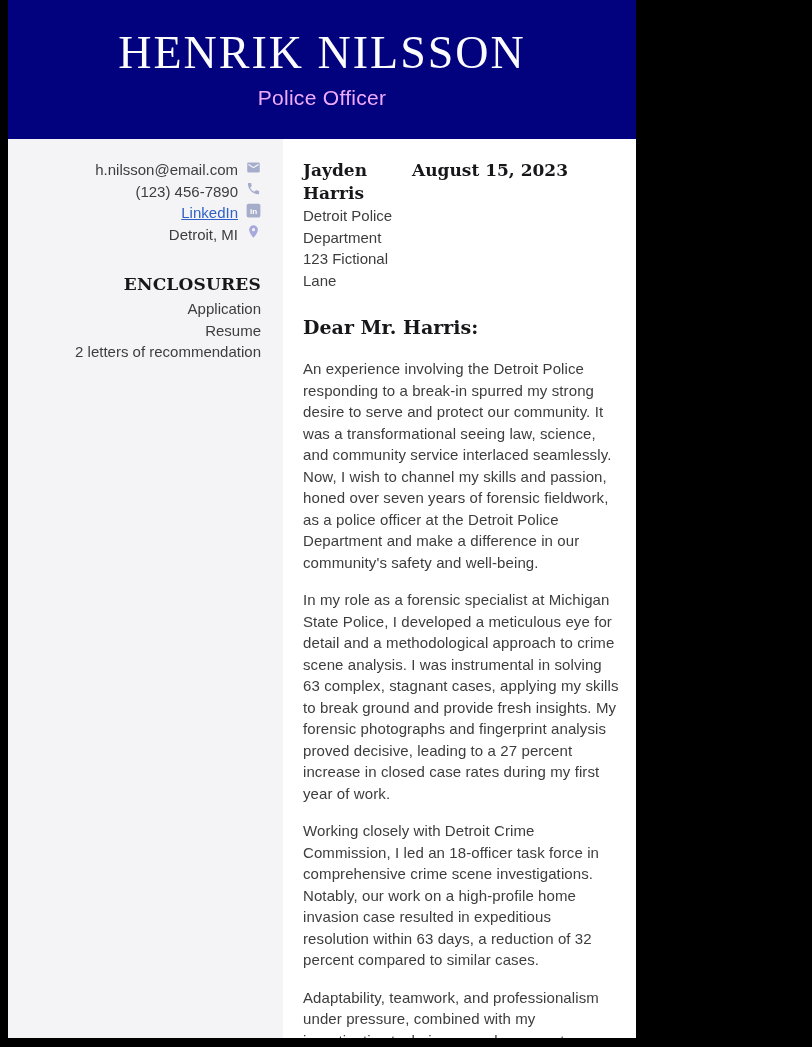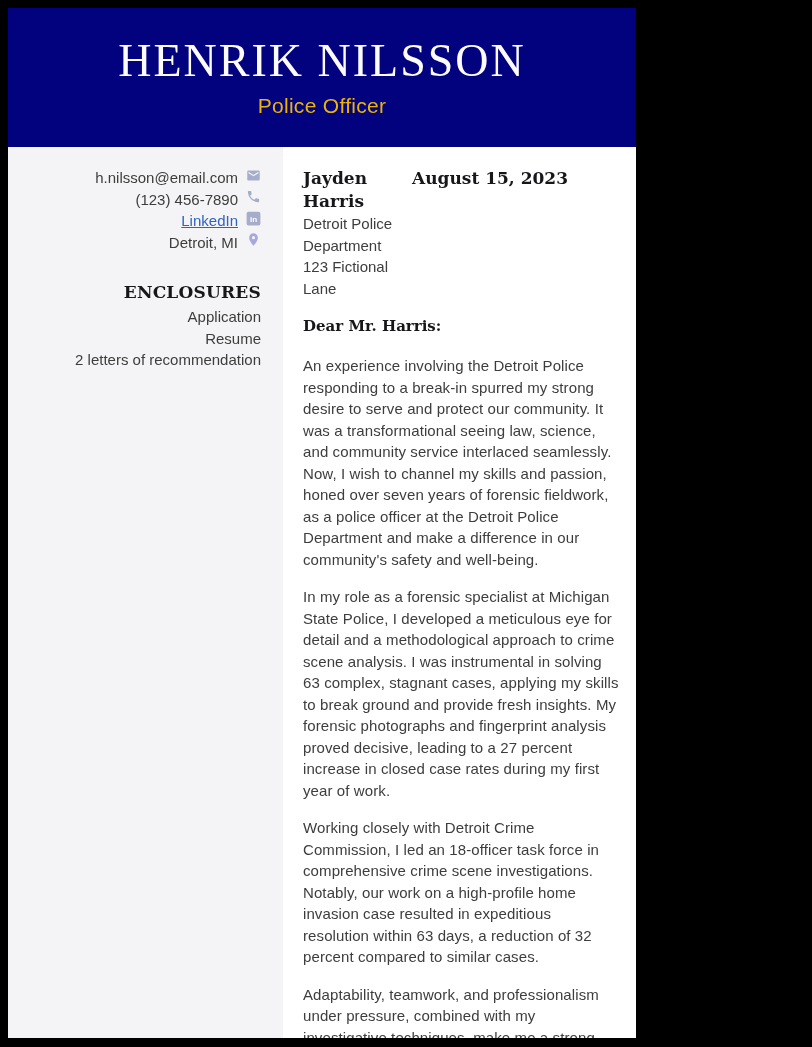--- a/index.html
+++ b/index.html
@@ -2,21 +2,21 @@
 <html><head>
 <meta charset="utf-8">
 <style>
   * { box-sizing: border-box; margin: 0; padding: 0; }
   html, body { background: #000; }
   body { font-family: "Liberation Sans", sans-serif; }
 
   .frame {
     width: 644px; height: 1047px;
     background: #000;
-    padding: 8px 8px 9px 8px;
+    padding: 0 8px 9px 8px;
   }
   .page {
     width: 100%; height: 100%;
     background: #fff;
     display: flex; flex-direction: column;
     overflow: hidden;
   }
 
   
   .header {
@@ -29,21 +29,21 @@
     font-family: "Liberation Serif", serif;
     font-weight: 400;
     font-size: 46px;
     letter-spacing: 2px;
     color: #fcfcfe;
     line-height: 1.05;
   }
   .header .job-title {
     margin-top: 9px;
     font-size: 21px;
-    color: #eab308;
+    color: #f0abfc;
     letter-spacing: 0.3px;
   }
 
   
   .content { flex: 1; display: flex; min-height: 0; }
 
   
   .sidebar {
     flex: 0 0 275px; width: 275px;
     background: #f4f4f6;
@@ -90,23 +90,23 @@
   }
   .recipient-line { line-height: 21.5px; }
   .letter-date {
     font-family: "DejaVu Serif", "Liberation Serif", serif;
     font-weight: 700; font-size: 17px; color: #17171a;
     line-height: 23px;
     margin-right: 52px;
     white-space: nowrap;
   }
   .salutation {
-    margin: 18px 0 20px;
-    font-family: "DejaVu Serif", "Liberation Serif", serif;
-    font-weight: 700; font-size: 15px; color: #17171a;
+    margin: 25px 0 20px;
+    font-family: "DejaVu Serif", "Liberation Serif", serif;
+    font-weight: 700; font-size: 19px; color: #17171a;
   }
   .para { line-height: 21.5px; margin-bottom: 16px; letter-spacing: 0.1px; }
   .closing { line-height: 21.5px; margin: 5px 0 22px; }
   .signature {
     font-family: "DejaVu Serif", "Liberation Serif", serif;
     font-weight: 700; font-size: 17px; color: #17171a;
   }
 </style>
 </head>
 <body>

